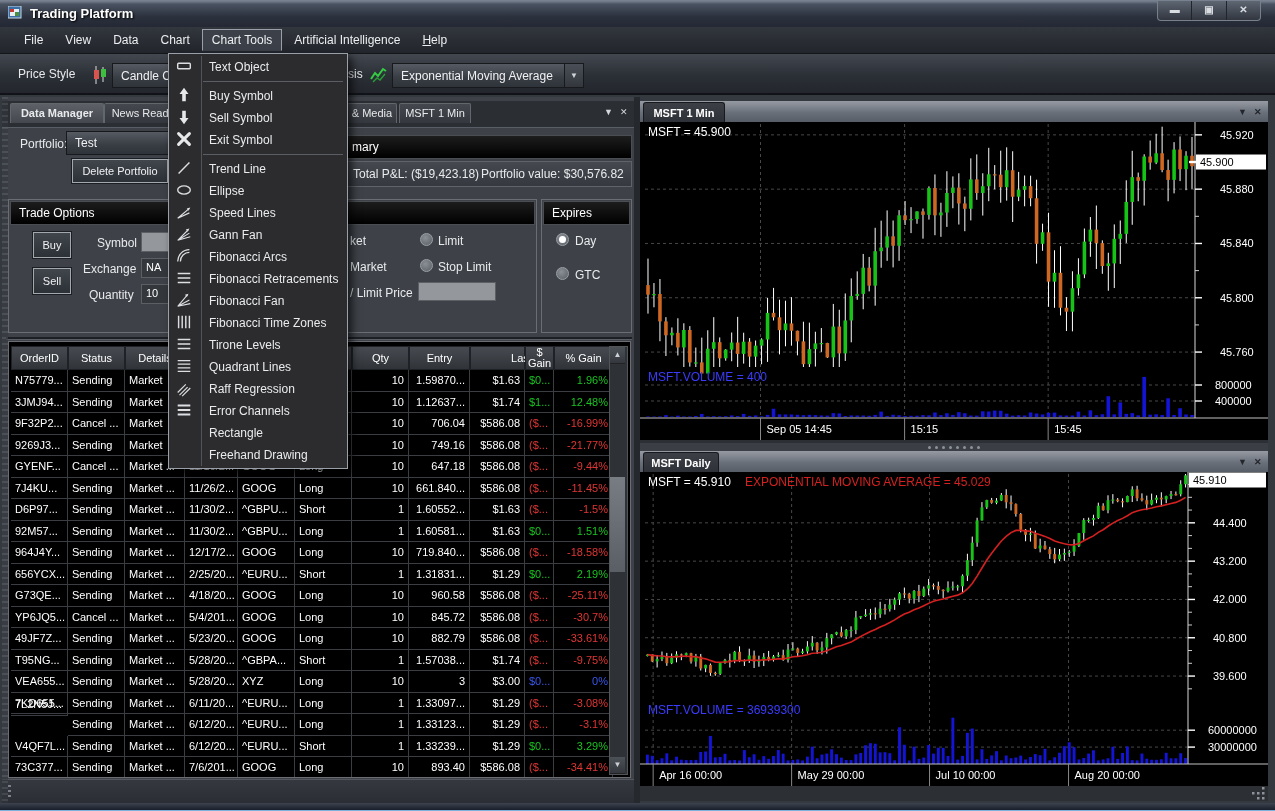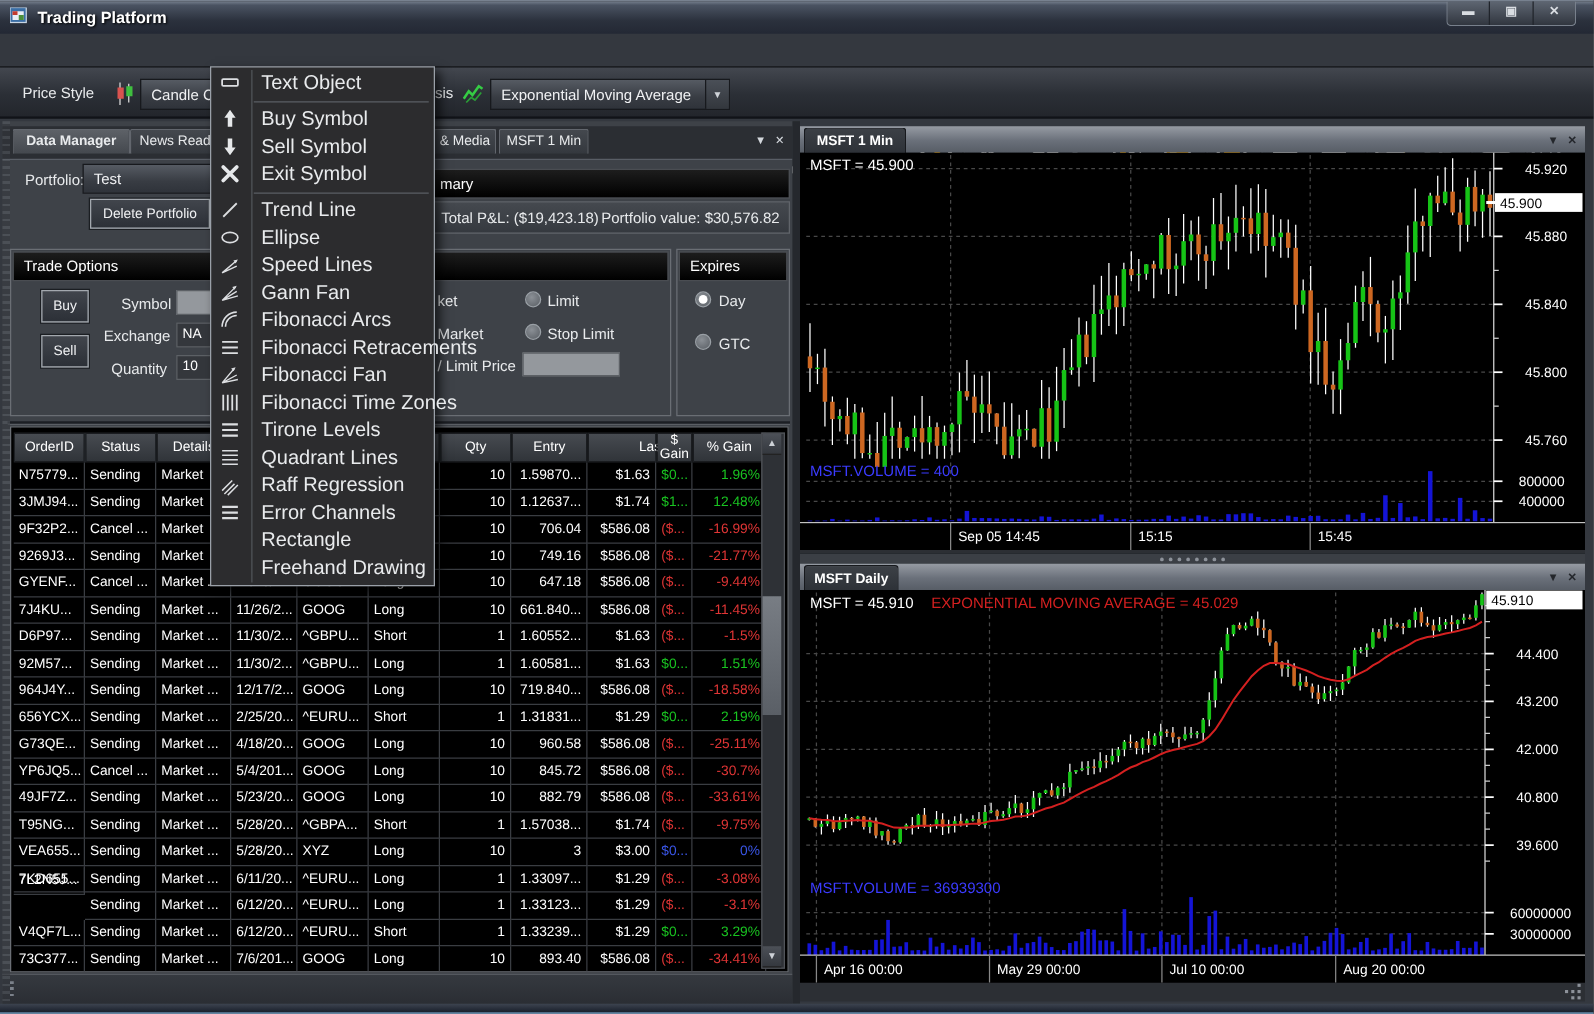--- a/index.html
+++ b/index.html
@@ -70,21 +70,21 @@
   .td.pos{color:#19c421;} .td.neg{color:#e03535;} .td.zero{color:#3a56e8;}
   #vscroll{position:absolute;right:2px;top:4px;width:17px;bottom:2px;background:#2e3136;border:1px solid #515459;}
   .sbtn{position:absolute;left:0;width:15px;height:16px;background:linear-gradient(#4c5057,#34383e);
     border-bottom:1px solid #222;color:#cdd1d6;font-size:8px;text-align:center;line-height:16px;}
   #sthumb{position:absolute;left:0;top:130px;width:15px;height:95px;background:linear-gradient(#787d84,#5a5f66);}
   
   #ctmenu{left:168px;top:52px;width:178px;background:#2c2c2e;border:1px solid #9aa0a8;
     box-shadow:4px 4px 8px rgba(0,0,0,.65);z-index:50;padding:2px 0;}
   .mi{height:22px;display:flex;align-items:center;}
   .mi-icon{width:30px;text-align:center;color:#dcdee1;font-size:12px;flex:none;}
-  .mi-label{color:#e9ebed;font-size:16px;padding-left:10px;white-space:nowrap;}
+  .mi-label{color:#e9ebed;font-size:12px;padding-left:10px;white-space:nowrap;}
   .mi-sep{height:1px;background:#5a5e64;margin:3px 4px 3px 34px;}
   #mi-gutterline{position:absolute;left:32px;top:2px;bottom:2px;width:1px;background:#505459;}
   
   .chartstrip{position:absolute;left:640px;width:628px;height:21px;
     background:linear-gradient(#969ba3,#6a707a 55%,#575d66);}
   .ctab{position:absolute;left:3px;top:1px;height:20px;background:linear-gradient(#3c4046,#2d3137);
     border:1px solid #17191d;border-bottom:none;color:#fff;font-size:11px;font-weight:bold;
     line-height:20px;text-align:center;border-radius:3px 3px 0 0;}
   .cstrip-ico{position:absolute;top:6px;color:#23262b;font-size:9px;font-weight:bold;}
   #splitter1{left:640px;top:442px;width:628px;height:8px;background:#3b3f45;
@@ -113,20 +113,29 @@
       <rect x="7" y="6" width="4" height="4" fill="#4a8f3c"></rect>
     </svg>
     <span id="apptitle" class="abs">Trading Platform</span>
     <div id="winbtns" class="abs">
       <div class="winbtn">▬</div>
       <div class="winbtn">▣</div>
       <div class="winbtn">✕</div>
     </div>
   </div>
 
+  <div id="menubar" class="abs">
+      <div class="menu-item">File</div>
+      <div class="menu-item">View</div>
+      <div class="menu-item">Data</div>
+      <div class="menu-item">Chart</div>
+      <div class="menu-item open">Chart Tools</div>
+      <div class="menu-item">Artificial Intelligence</div>
+      <div class="menu-item"><span class="u">H</span>elp</div>
+    </div>
 
   <div id="toolbar" class="abs">
     <div class="tb-grip abs" style="left:6px;"></div>
     <span class="tb-label abs" style="left:18px;top:13px;">Price Style</span>
     <svg class="abs" style="left:92px;top:11px;" width="16" height="20" viewBox="0 0 16 20">
       <line x1="4" y1="1" x2="4" y2="19" stroke="#ddd"></line>
         <rect x="2" y="5" width="5" height="9" fill="#d9534f"></rect>
       <line x1="11" y1="2" x2="11" y2="17" stroke="#ddd"></line>
         <rect x="9" y="4" width="5" height="8" fill="#3fbf3f"></rect>
     </svg>

